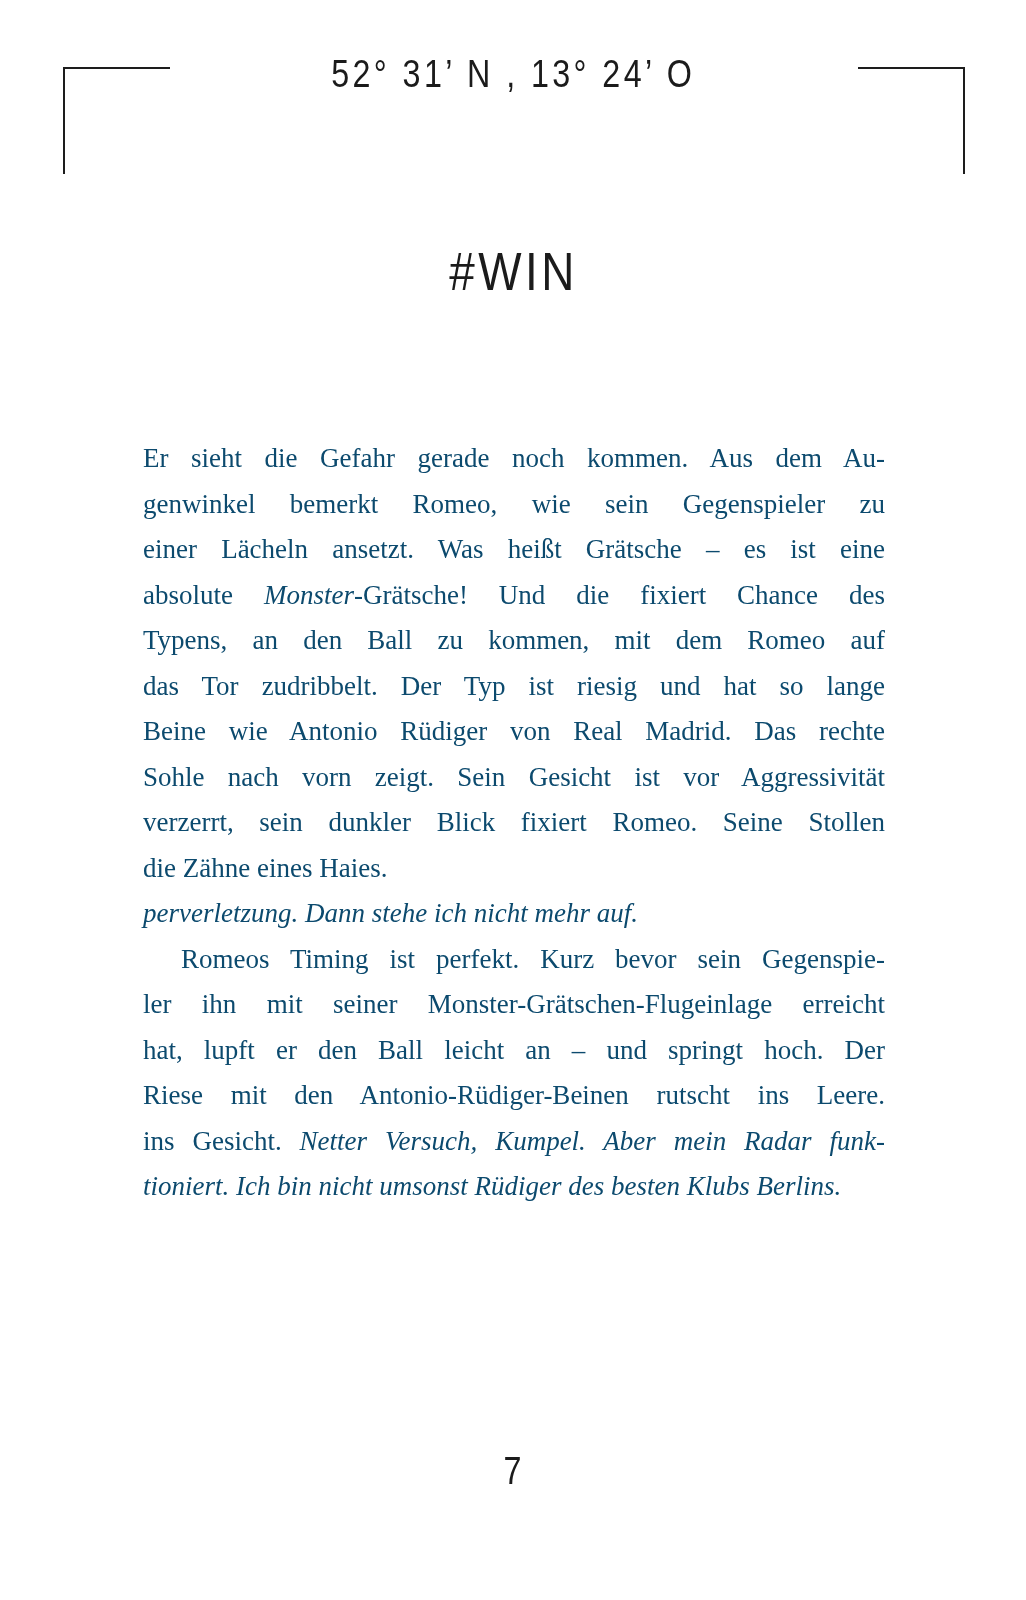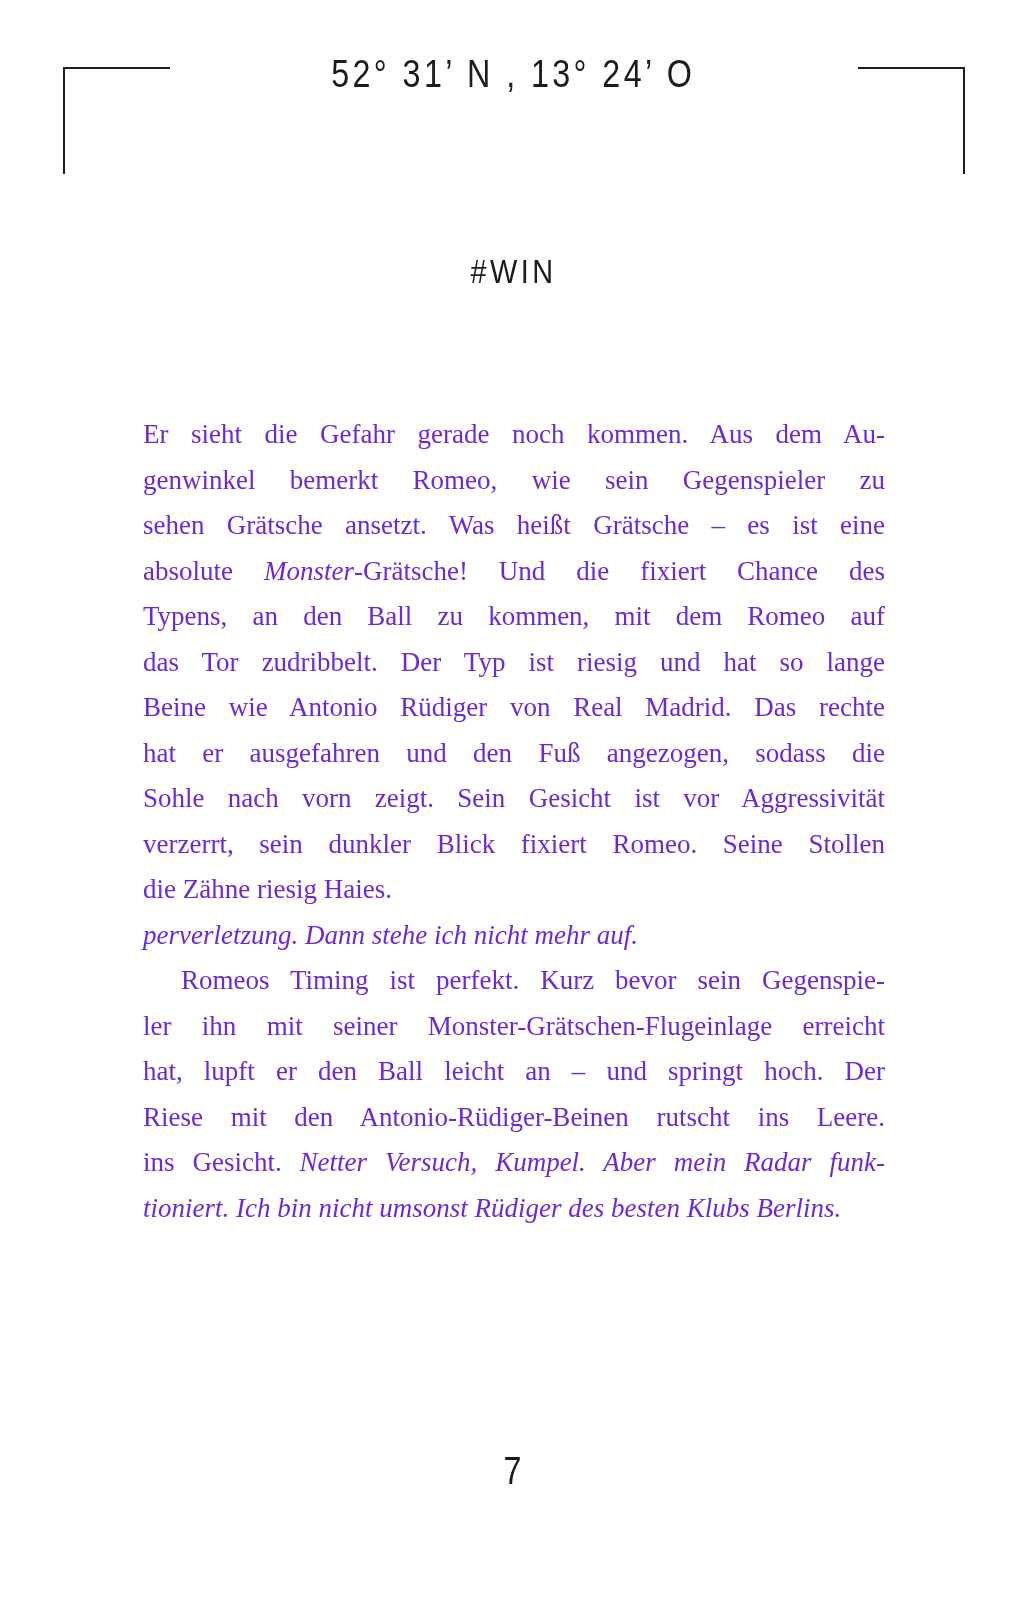--- a/index.html
+++ b/index.html
@@ -45,35 +45,35 @@
   
   .title {
     position: absolute;
     top: 247px;
     left: 0;
     width: 100%;
     margin: 0;
     text-align: center;
     font-family: "Liberation Sans", sans-serif;
     font-weight: 300;
-    font-size: 34px;
+    font-size: 54px;
     line-height: 48px;
     letter-spacing: 4px;
     color: #1b1b1b;
   }
 
   
   .body-block {
     position: absolute;
     left: 143px;
-    top: 412px;
+    top: 436px;
     width: 742px;
     font-size: 27px;
     line-height: 45.5px;
-    color: #6d28d9;
+    color: #0c4a6e;
   }
   .line { text-align: left; }
   .line.j { text-align: justify; text-align-last: justify; }
   .line.ind { text-indent: 38px; }
   .it { font-style: italic; }
 
   
   .pagenum {
     position: absolute;
     top: 1450px;
@@ -99,29 +99,28 @@
     <span class="squeeze">52° 31’ N , 13° 24’ O</span>
   </div>
 
   <h1 class="title">
     <span class="squeeze">#WIN</span>
   </h1>
 
   <div class="body-block" id="body-lines">
       <div class="line j"><span>Er sieht die Gefahr gerade noch kommen. Aus dem Au-</span></div>
       <div class="line j"><span>genwinkel bemerkt Romeo, wie sein Gegenspieler zu</span></div>
-      <div class="line j"><span>sehen Grätsche ansetzt. Was heißt Grätsche – es ist eine</span></div>
+      <div class="line j"><span>einer Lächeln ansetzt. Was heißt Grätsche – es ist eine</span></div>
       <div class="line j"><span>absolute </span><span class="it">Monster</span><span>-Grätsche! Und die fixiert Chance des</span></div>
       <div class="line j"><span>Typens, an den Ball zu kommen, mit dem Romeo auf</span></div>
       <div class="line j"><span>das Tor zudribbelt. Der Typ ist riesig und hat so lange</span></div>
       <div class="line j"><span>Beine wie Antonio Rüdiger von Real Madrid. Das rechte</span></div>
-      <div class="line j"><span>hat er ausgefahren und den Fuß angezogen, sodass die</span></div>
       <div class="line j"><span>Sohle nach vorn zeigt. Sein Gesicht ist vor Aggressivität</span></div>
       <div class="line j"><span>verzerrt, sein dunkler Blick fixiert Romeo. Seine Stollen</span></div>
-      <div class="line"><span>die Zähne riesig Haies.</span></div>
+      <div class="line"><span>die Zähne eines Haies.</span></div>
       <div class="line"><span class="it">perverletzung. Dann stehe ich nicht mehr auf.</span></div>
       <div class="line j ind"><span>Romeos Timing ist perfekt. Kurz bevor sein Gegenspie-</span></div>
       <div class="line j"><span>ler ihn mit seiner Monster-Grätschen-Flugeinlage erreicht</span></div>
       <div class="line j"><span>hat, lupft er den Ball leicht an – und springt hoch. Der</span></div>
       <div class="line j"><span>Riese mit den Antonio-Rüdiger-Beinen rutscht ins Leere.</span></div>
       <div class="line j"><span>ins Gesicht. </span><span class="it">Netter Versuch, Kumpel. Aber mein Radar funk-</span></div>
       <div class="line"><span class="it">tioniert. Ich bin nicht umsonst Rüdiger des besten Klubs Berlins.</span></div>
     </div>
 
   <div class="pagenum">

